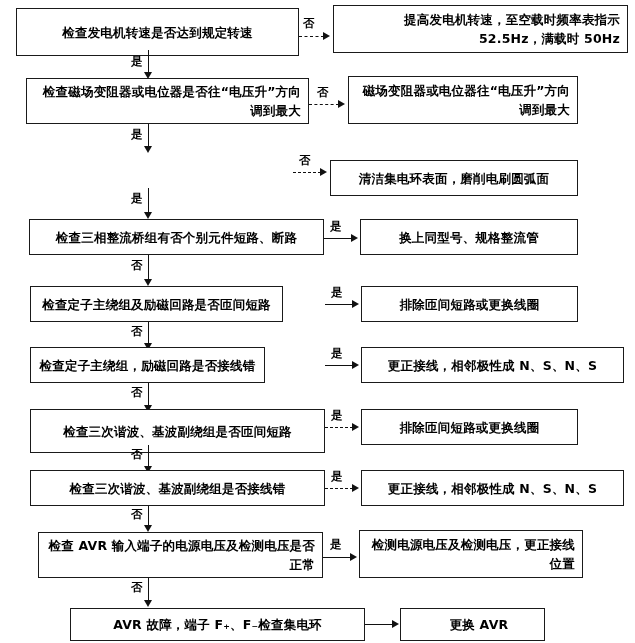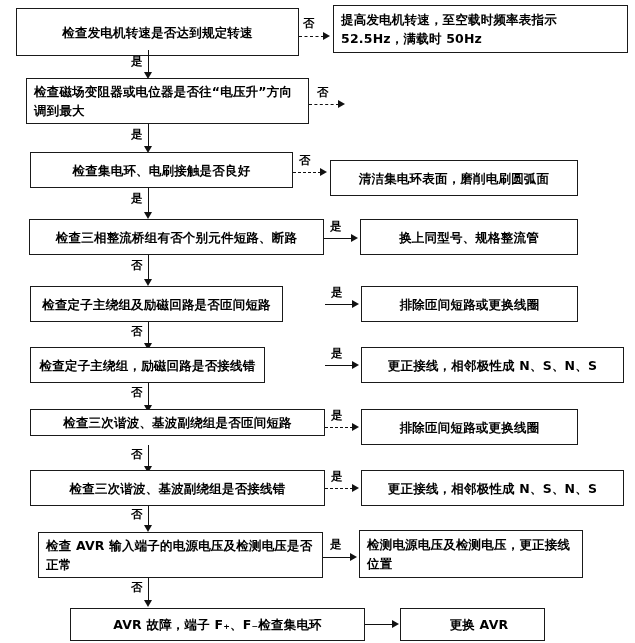--- a/index.html
+++ b/index.html
@@ -25,21 +25,21 @@
     color: #000000;
     font-weight: bold;
     font-size: 12.5px;
     line-height: 19px;
     letter-spacing: 0.2px;
     display: flex;
     align-items: center;
     padding: 2px 7px;
   }
   .node.center { justify-content: center; text-align: center; }
-  .node.left   { justify-content: flex-start; text-align: left; }
+  .node.left   { justify-content: flex-start; text-align: right; }
   .node-text { display: block; width: 100%; }
 
   
   .vline {
     position: absolute;
     width: 0;
     border-left: 1.4px solid #111;
   }
   .hline {
     position: absolute;
@@ -90,27 +90,27 @@
   <div class="vline" style="left:148px; top:50px; height:24px;"></div>
   <div class="arrow-down" style="left:144px; top:72px;"></div>
   <div class="edge-label" style="left:131px; top:55px;">是</div>
 
   <div class="node left" style="left:26px; top:78px; width:283px; height:46px;">
     <span class="node-text">检查磁场变阻器或电位器是否往“电压升”方向调到最大</span>
   </div>
   <div class="hline dashed" style="left:309px; top:104px; width:30px;"></div>
   <div class="arrow-right" style="left:338px; top:100px;"></div>
   <div class="edge-label" style="left:317px; top:86px;">否</div>
+  <div class="node left" style="left:348px; top:76px; width:230px; height:48px;">
+    <span class="node-text">磁场变阻器或电位器往“电压升”方向调到最大</span>
+  </div>
   <div class="vline" style="left:148px; top:124px; height:24px;"></div>
   <div class="arrow-down" style="left:144px; top:146px;"></div>
   <div class="edge-label" style="left:131px; top:128px;">是</div>
 
-  <div class="node center" style="left:30px; top:152px; width:263px; height:36px;">
-    <span class="node-text">检查集电环、电刷接触是否良好</span>
-  </div>
   <div class="hline dashed" style="left:293px; top:172px; width:28px;"></div>
   <div class="arrow-right" style="left:320px; top:168px;"></div>
   <div class="edge-label" style="left:299px; top:154px;">否</div>
   <div class="node center" style="left:330px; top:152px; width:248px; height:36px;margin-top:8px;">
     <span class="node-text">清洁集电环表面，磨削电刷圆弧面</span>
   </div>
   <div class="vline" style="left:148px; top:188px; height:26px;"></div>
   <div class="arrow-down" style="left:144px; top:212px;"></div>
   <div class="edge-label" style="left:131px; top:192px;">是</div>
 
@@ -146,21 +146,21 @@
   <div class="hline" style="left:325px; top:365px; width:28px;"></div>
   <div class="arrow-right" style="left:352px; top:361px;"></div>
   <div class="edge-label" style="left:331px; top:347px;">是</div>
   <div class="node center" style="left:361px; top:347px; width:263px; height:36px;">
     <span class="node-text">更正接线，相邻极性成 N、S、N、S</span>
   </div>
   <div class="vline" style="left:148px; top:383px; height:25px;"></div>
   <div class="arrow-down" style="left:144px; top:405px;"></div>
   <div class="edge-label" style="left:131px; top:386px;">否</div>
 
-  <div class="node center" style="left:30px; top:409px; width:295px; height:27px;">
+  <div class="node center" style="left:30px; top:409px; width:295px; height:44px;">
     <span class="node-text">检查三次谐波、基波副绕组是否匝间短路</span>
   </div>
   <div class="hline dashed" style="left:325px; top:427px; width:28px;"></div>
   <div class="arrow-right" style="left:352px; top:423px;"></div>
   <div class="edge-label" style="left:331px; top:409px;">是</div>
   <div class="node center" style="left:361px; top:409px; width:217px; height:36px;">
     <span class="node-text">排除匝间短路或更换线圈</span>
   </div>
   <div class="vline" style="left:148px; top:445px; height:24px;"></div>
   <div class="arrow-down" style="left:144px; top:466px;"></div>

